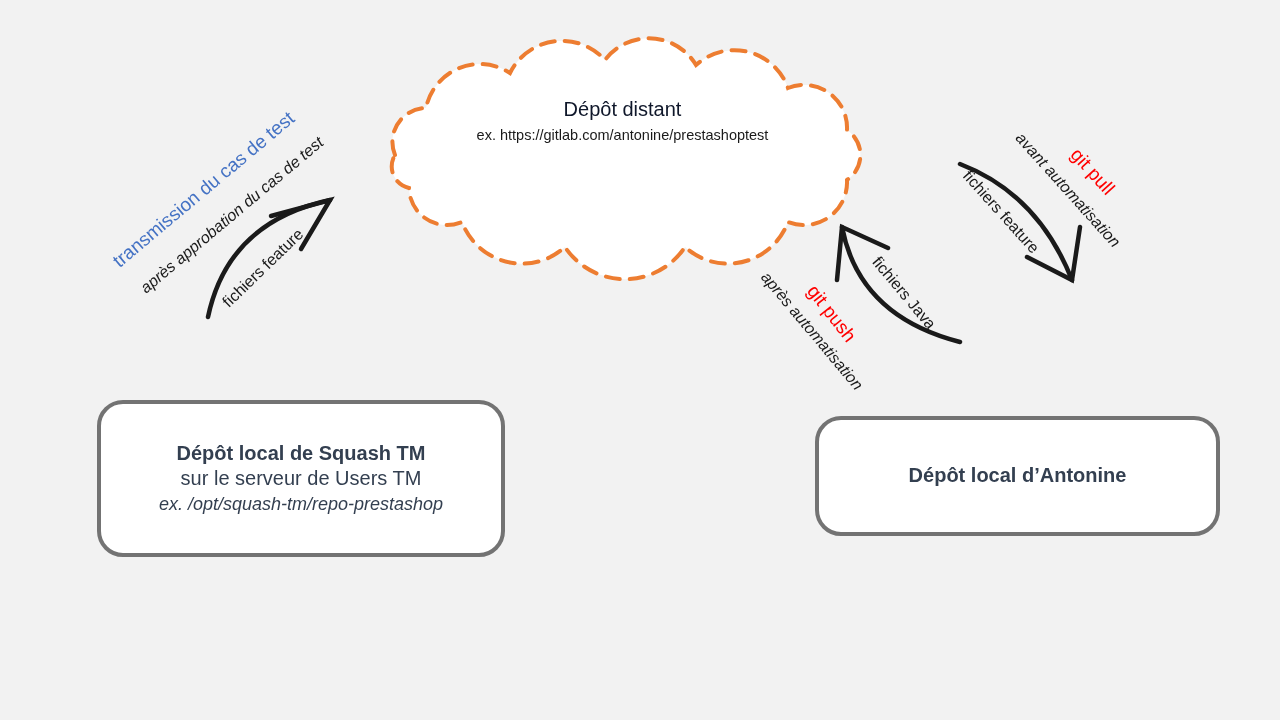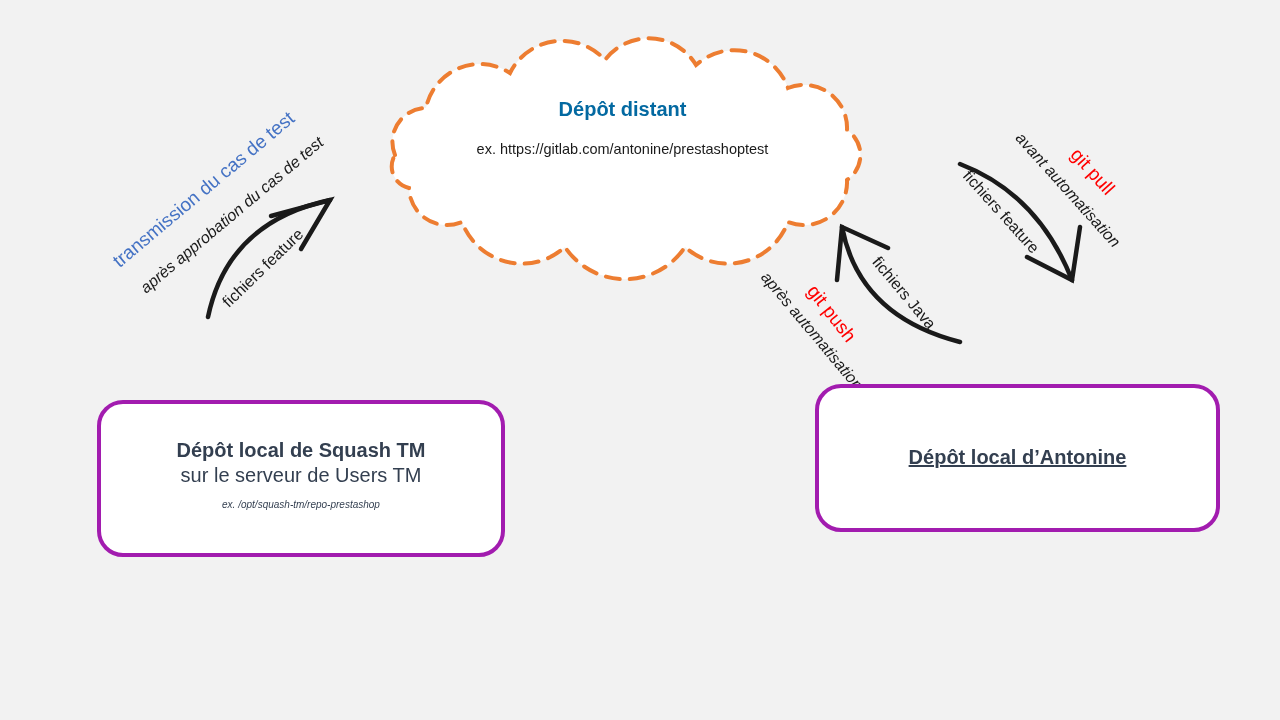--- a/index.html
+++ b/index.html
@@ -23,39 +23,39 @@
   .lbl.primary-blue{color:#4472c4;font-size:19px;}
   .lbl.primary-red{color:#ff0000;font-size:19px;}
   .lbl.secondary{font-style:italic;color:#1a1a1a;font-size:16px;}
   .lbl.files{color:#1a1a1a;font-size:16px;}
 
   
   .cloud-text{
     position:absolute;left:375px;top:98px;width:495px;
     text-align:center;
   }
-  .cloud-title{color:#0369a1;font-weight:bold;font-size:20px;margin:0;}
-  .cloud-example{color:#1a1a1a;font-size:14.5px;margin-top:20px;}
+  .cloud-title{color:#0f172a;font-weight:normal;font-size:20px;margin:0;}
+  .cloud-example{color:#1a1a1a;font-size:14.5px;margin-top:6px;}
 
   
   .repo-box{
     position:absolute;
     background:#ffffff;
-    border:4px solid #a21caf;
+    border:4px solid #737373;
     border-radius:26px;
     display:flex;flex-direction:column;justify-content:center;align-items:center;
     text-align:center;
     box-sizing:border-box;
     color:#333f50;
   }
   .repo-box .title{font-weight:bold;font-size:20px;margin:0 0 2px 0;}
   .repo-box .subtitle{font-size:20px;margin:0 0 4px 0;}
-  .repo-box .example{font-size:10px;font-style:italic;margin:8px;}
+  .repo-box .example{font-size:18px;font-style:italic;margin:0;}
   #left-box{left:97px;top:400px;width:408px;height:157px;}
-  #right-box{left:815px;top:384px;width:405px;height:148px;text-decoration:underline;}
+  #right-box{left:815px;top:416px;width:405px;height:120px;}
 </style>
 </head>
 <body>
 
 <div id="stage">
 
   <svg id="shapes" width="1280" height="720" viewBox="0 0 1280 720">
 
     <g transform="translate(375,45)">
       <path d="M20,110 A34,34 0 0 1 51,63 A55,55 0 0 1 135,28 A58,58 0 0 1 230,15

